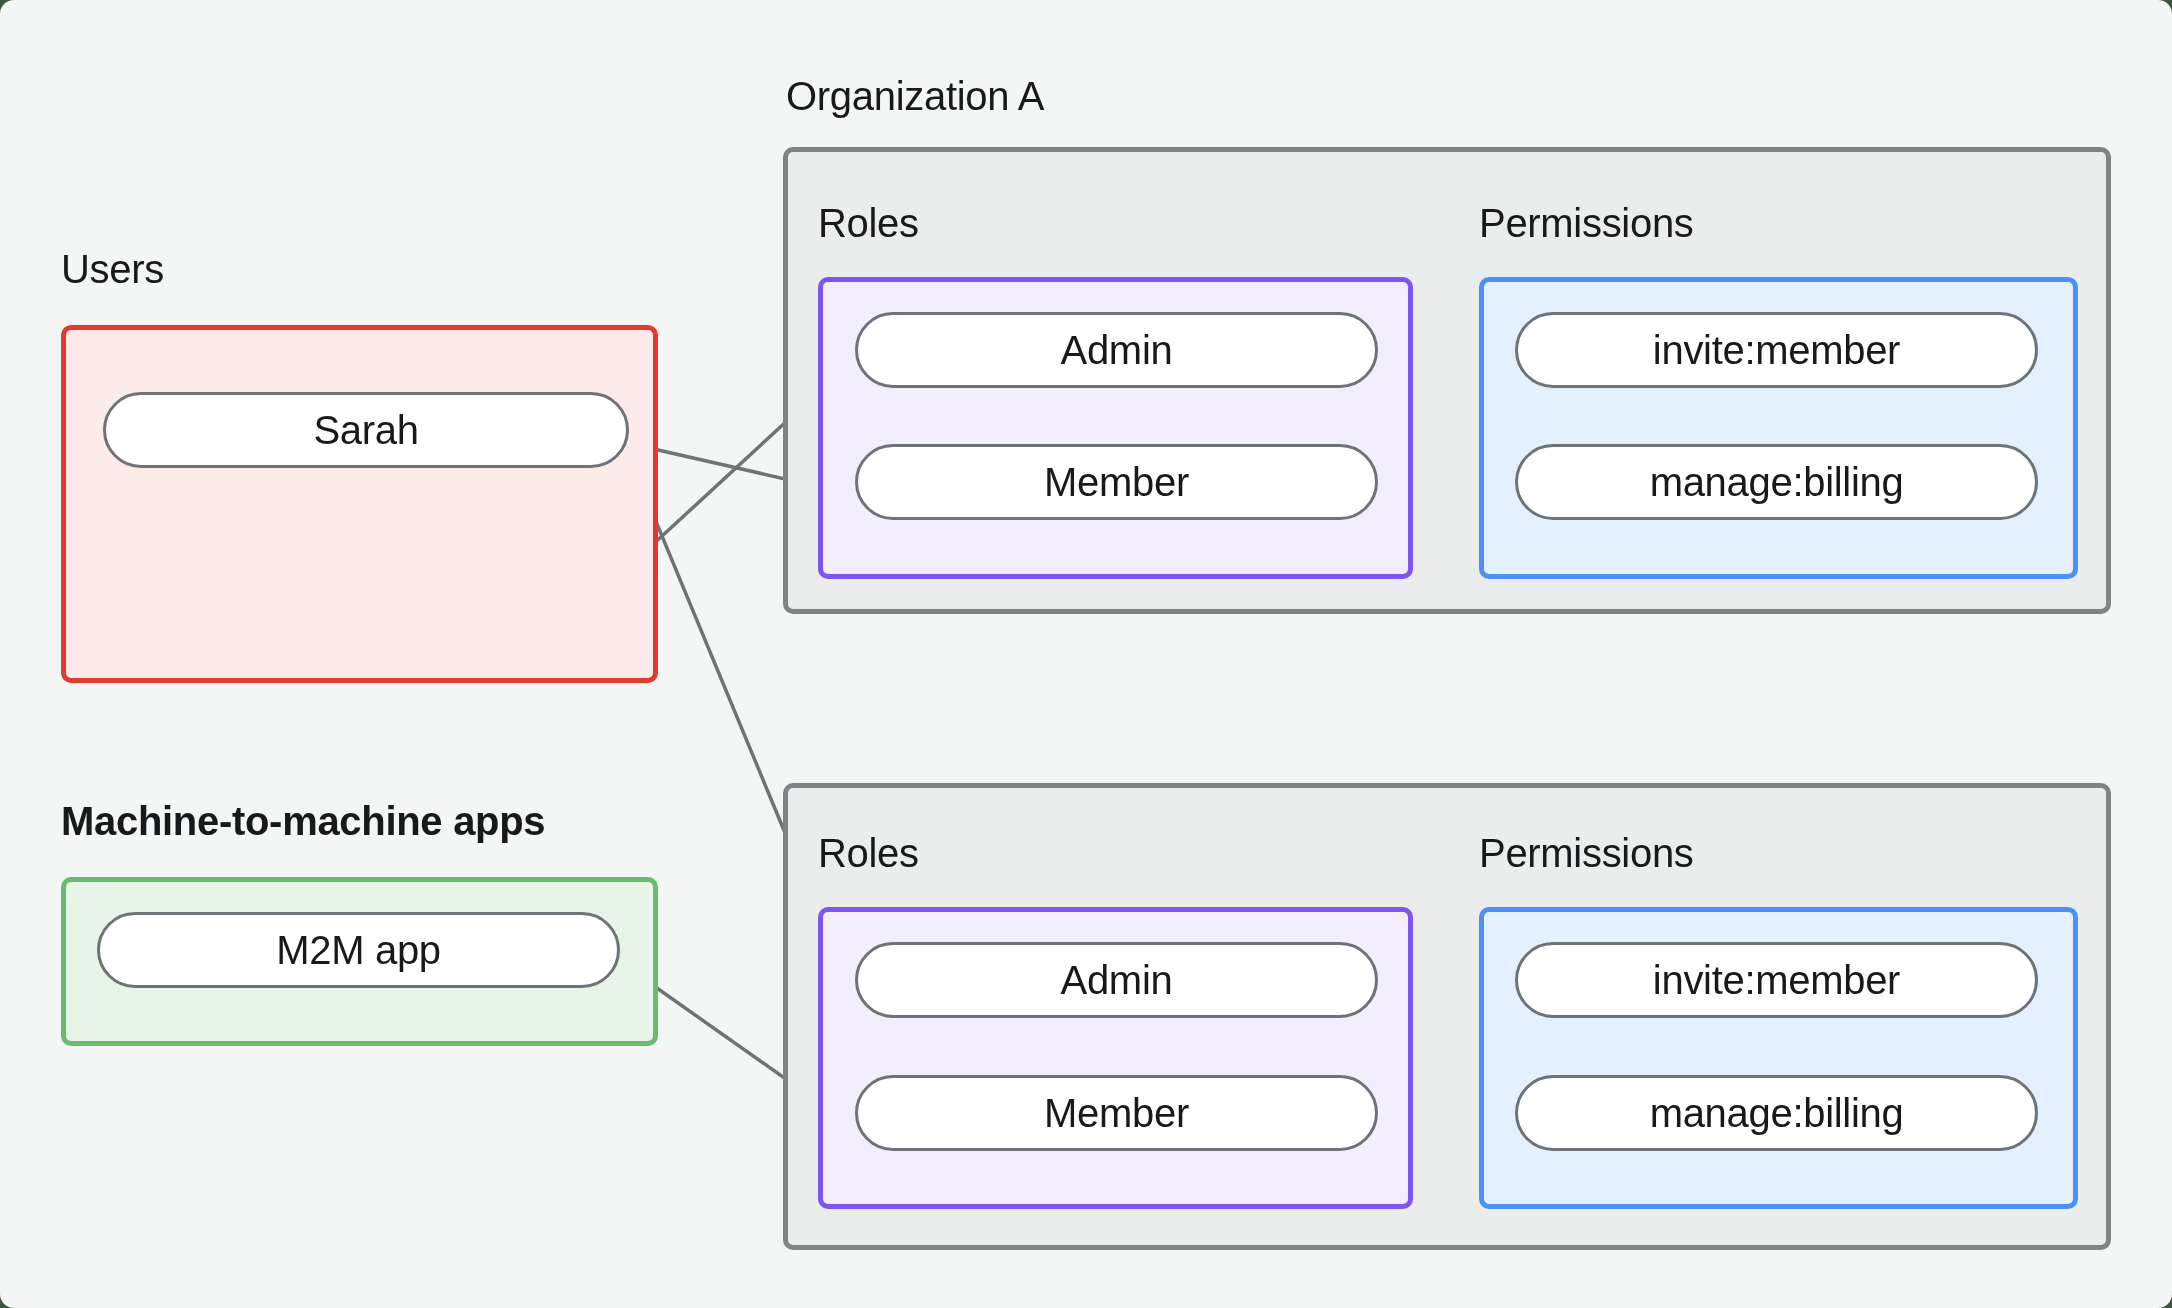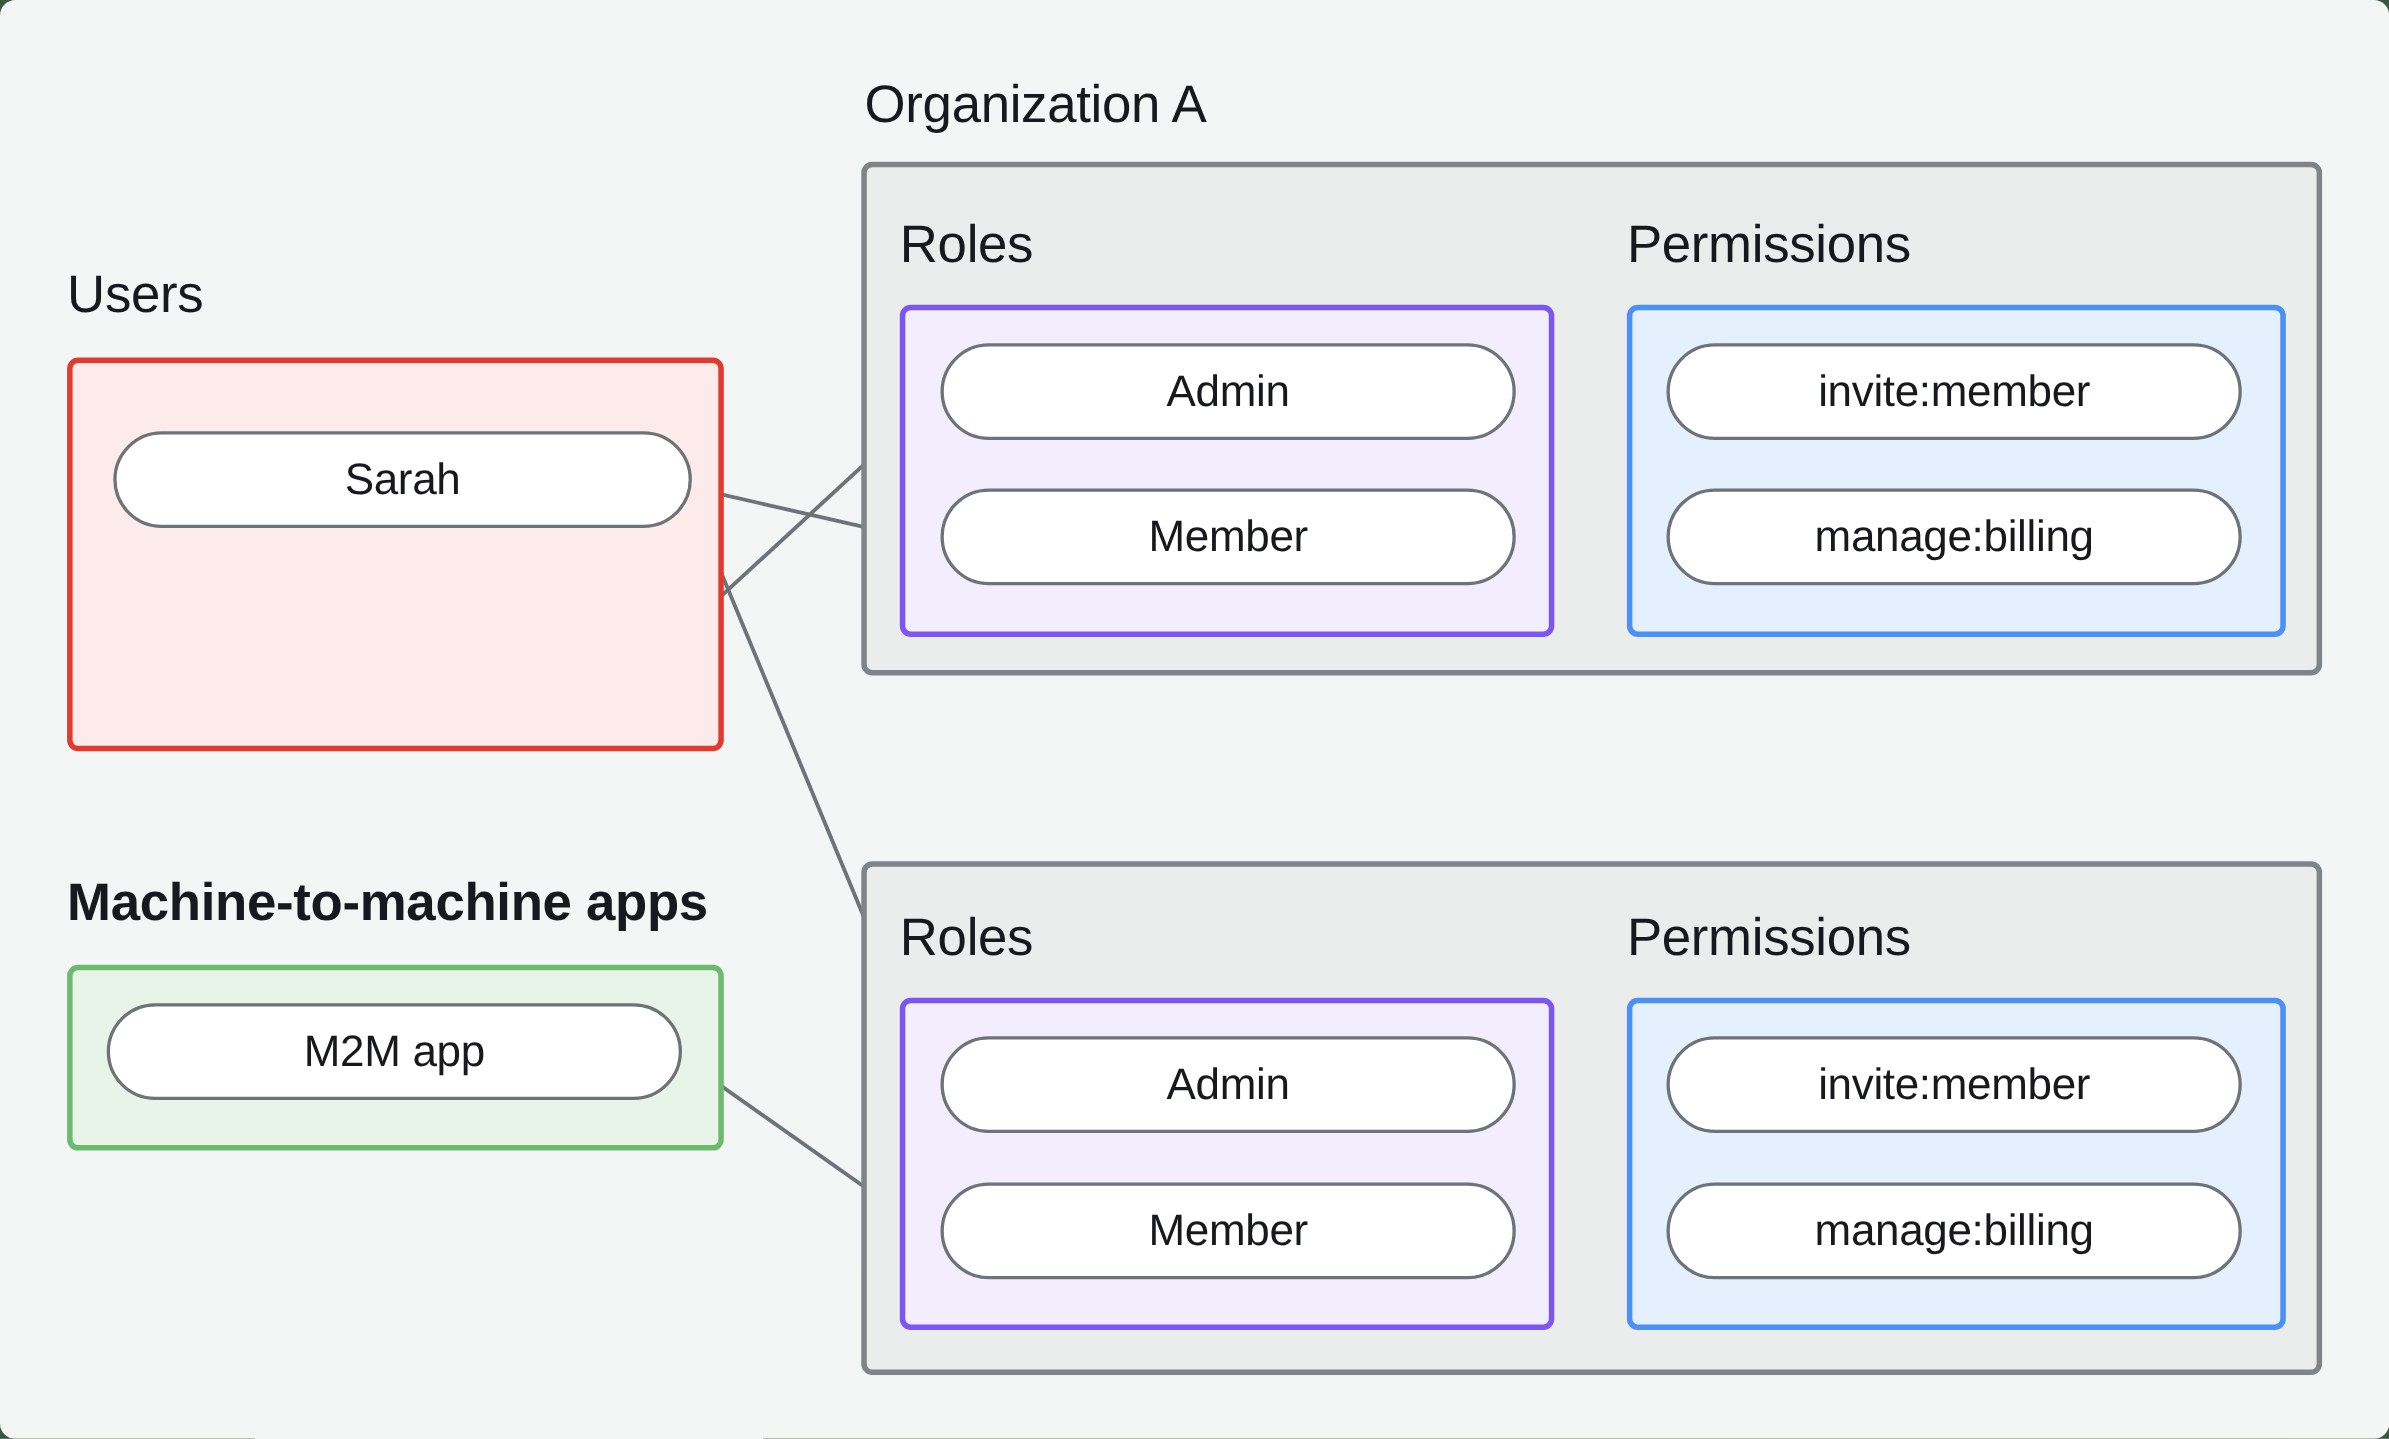--- a/index.html
+++ b/index.html
@@ -10,40 +10,40 @@
   }
   #canvas {
     position: relative;
     width: 2172px; height: 1308px;
     background: #f4f6f5;
     border-radius: 14px;
     overflow: hidden;
   }
   .section-label {
     position: absolute;
-    font-size: 48px;
+    font-size: 40px;
     font-weight: 500;
     letter-spacing: -0.3px;
     color: #17191c;
     line-height: 48px;
     white-space: nowrap;
   }
   .group-box {
     position: absolute;
     border-radius: 10px;
     box-sizing: border-box;
   }
   .users-box   { border: 5px solid #e13b2f; background: #fcebe9; }
   .m2m-box     { border: 5px solid #6cbb6d; background: #e9f4e9; }
   .org-box     { border: 5px solid #7f8487; background: #ebecec; }
   .roles-box   { border: 5px solid #7d55f3; background: #f3eefe; }
   .perms-box   { border: 5px solid #4b90f5; background: #e4f0fd; }
   .pill {
     position: absolute;
-    height: 88px;
+    height: 76px;
     box-sizing: border-box;
     background: #ffffff;
     border: 3px solid #6e7377;
     border-radius: 50px;
     display: flex;
     align-items: center;
     justify-content: center;
     font-size: 40px;
     font-weight: 500;
     letter-spacing: -0.3px;

